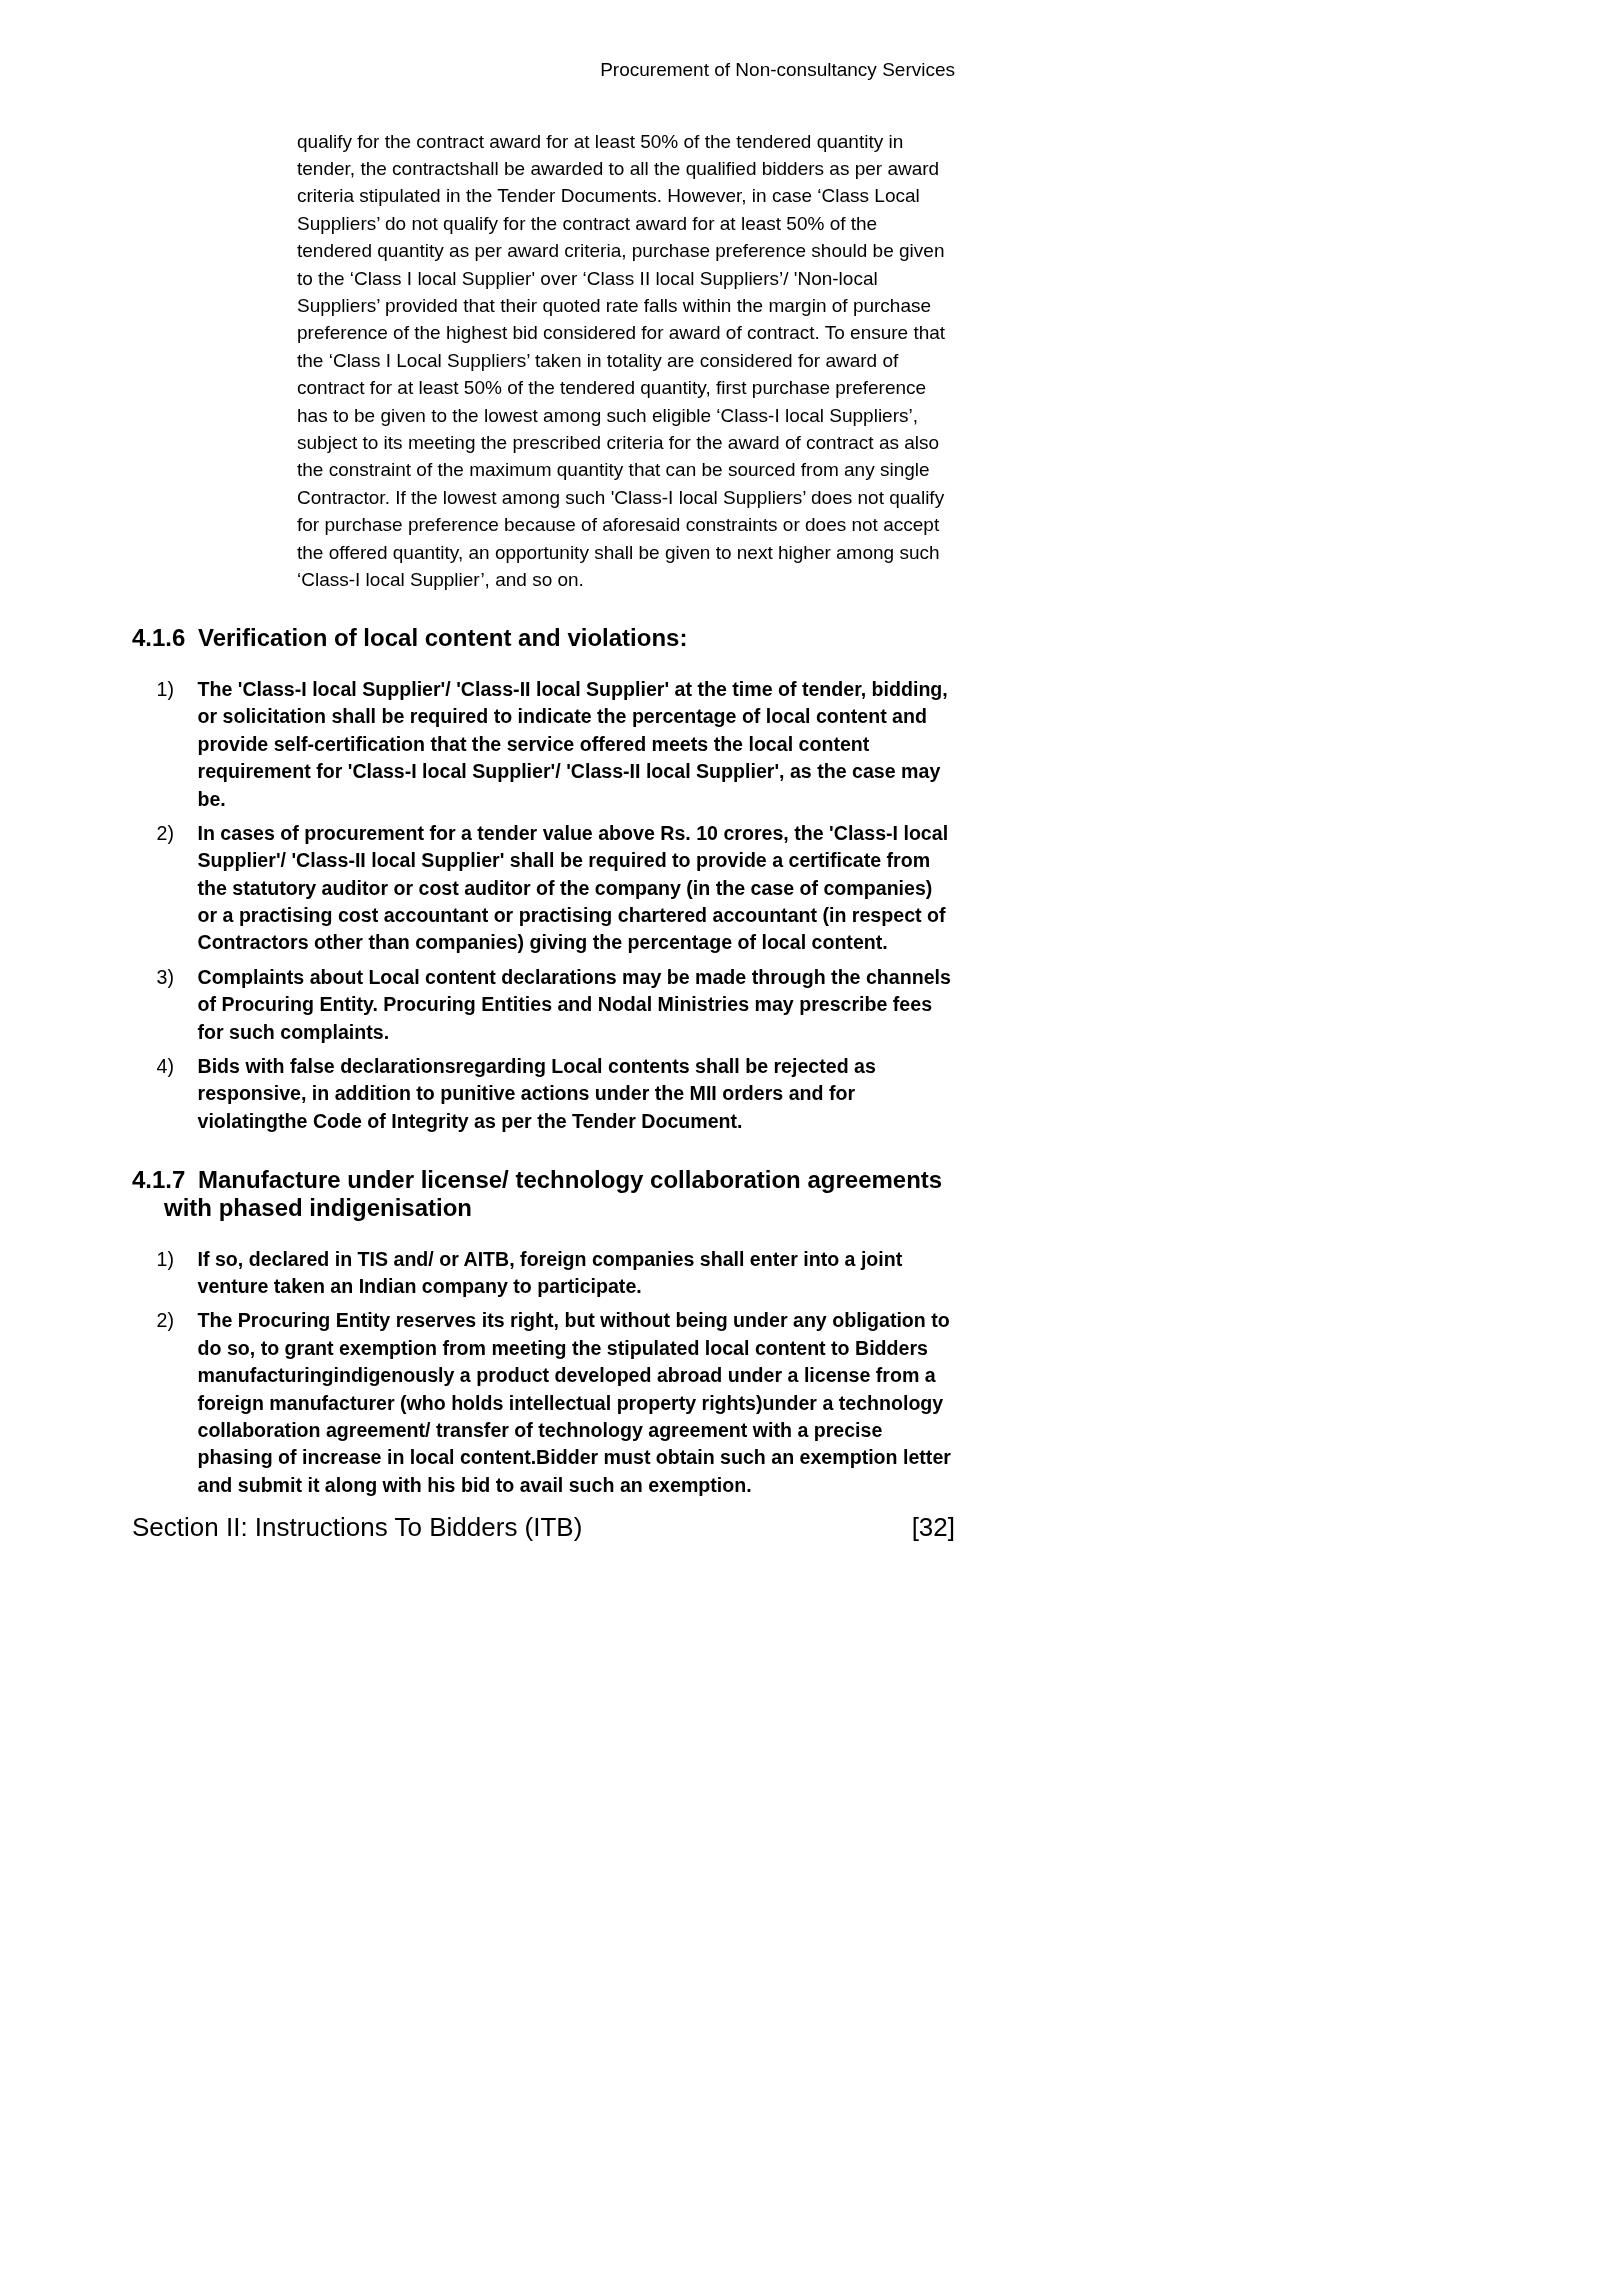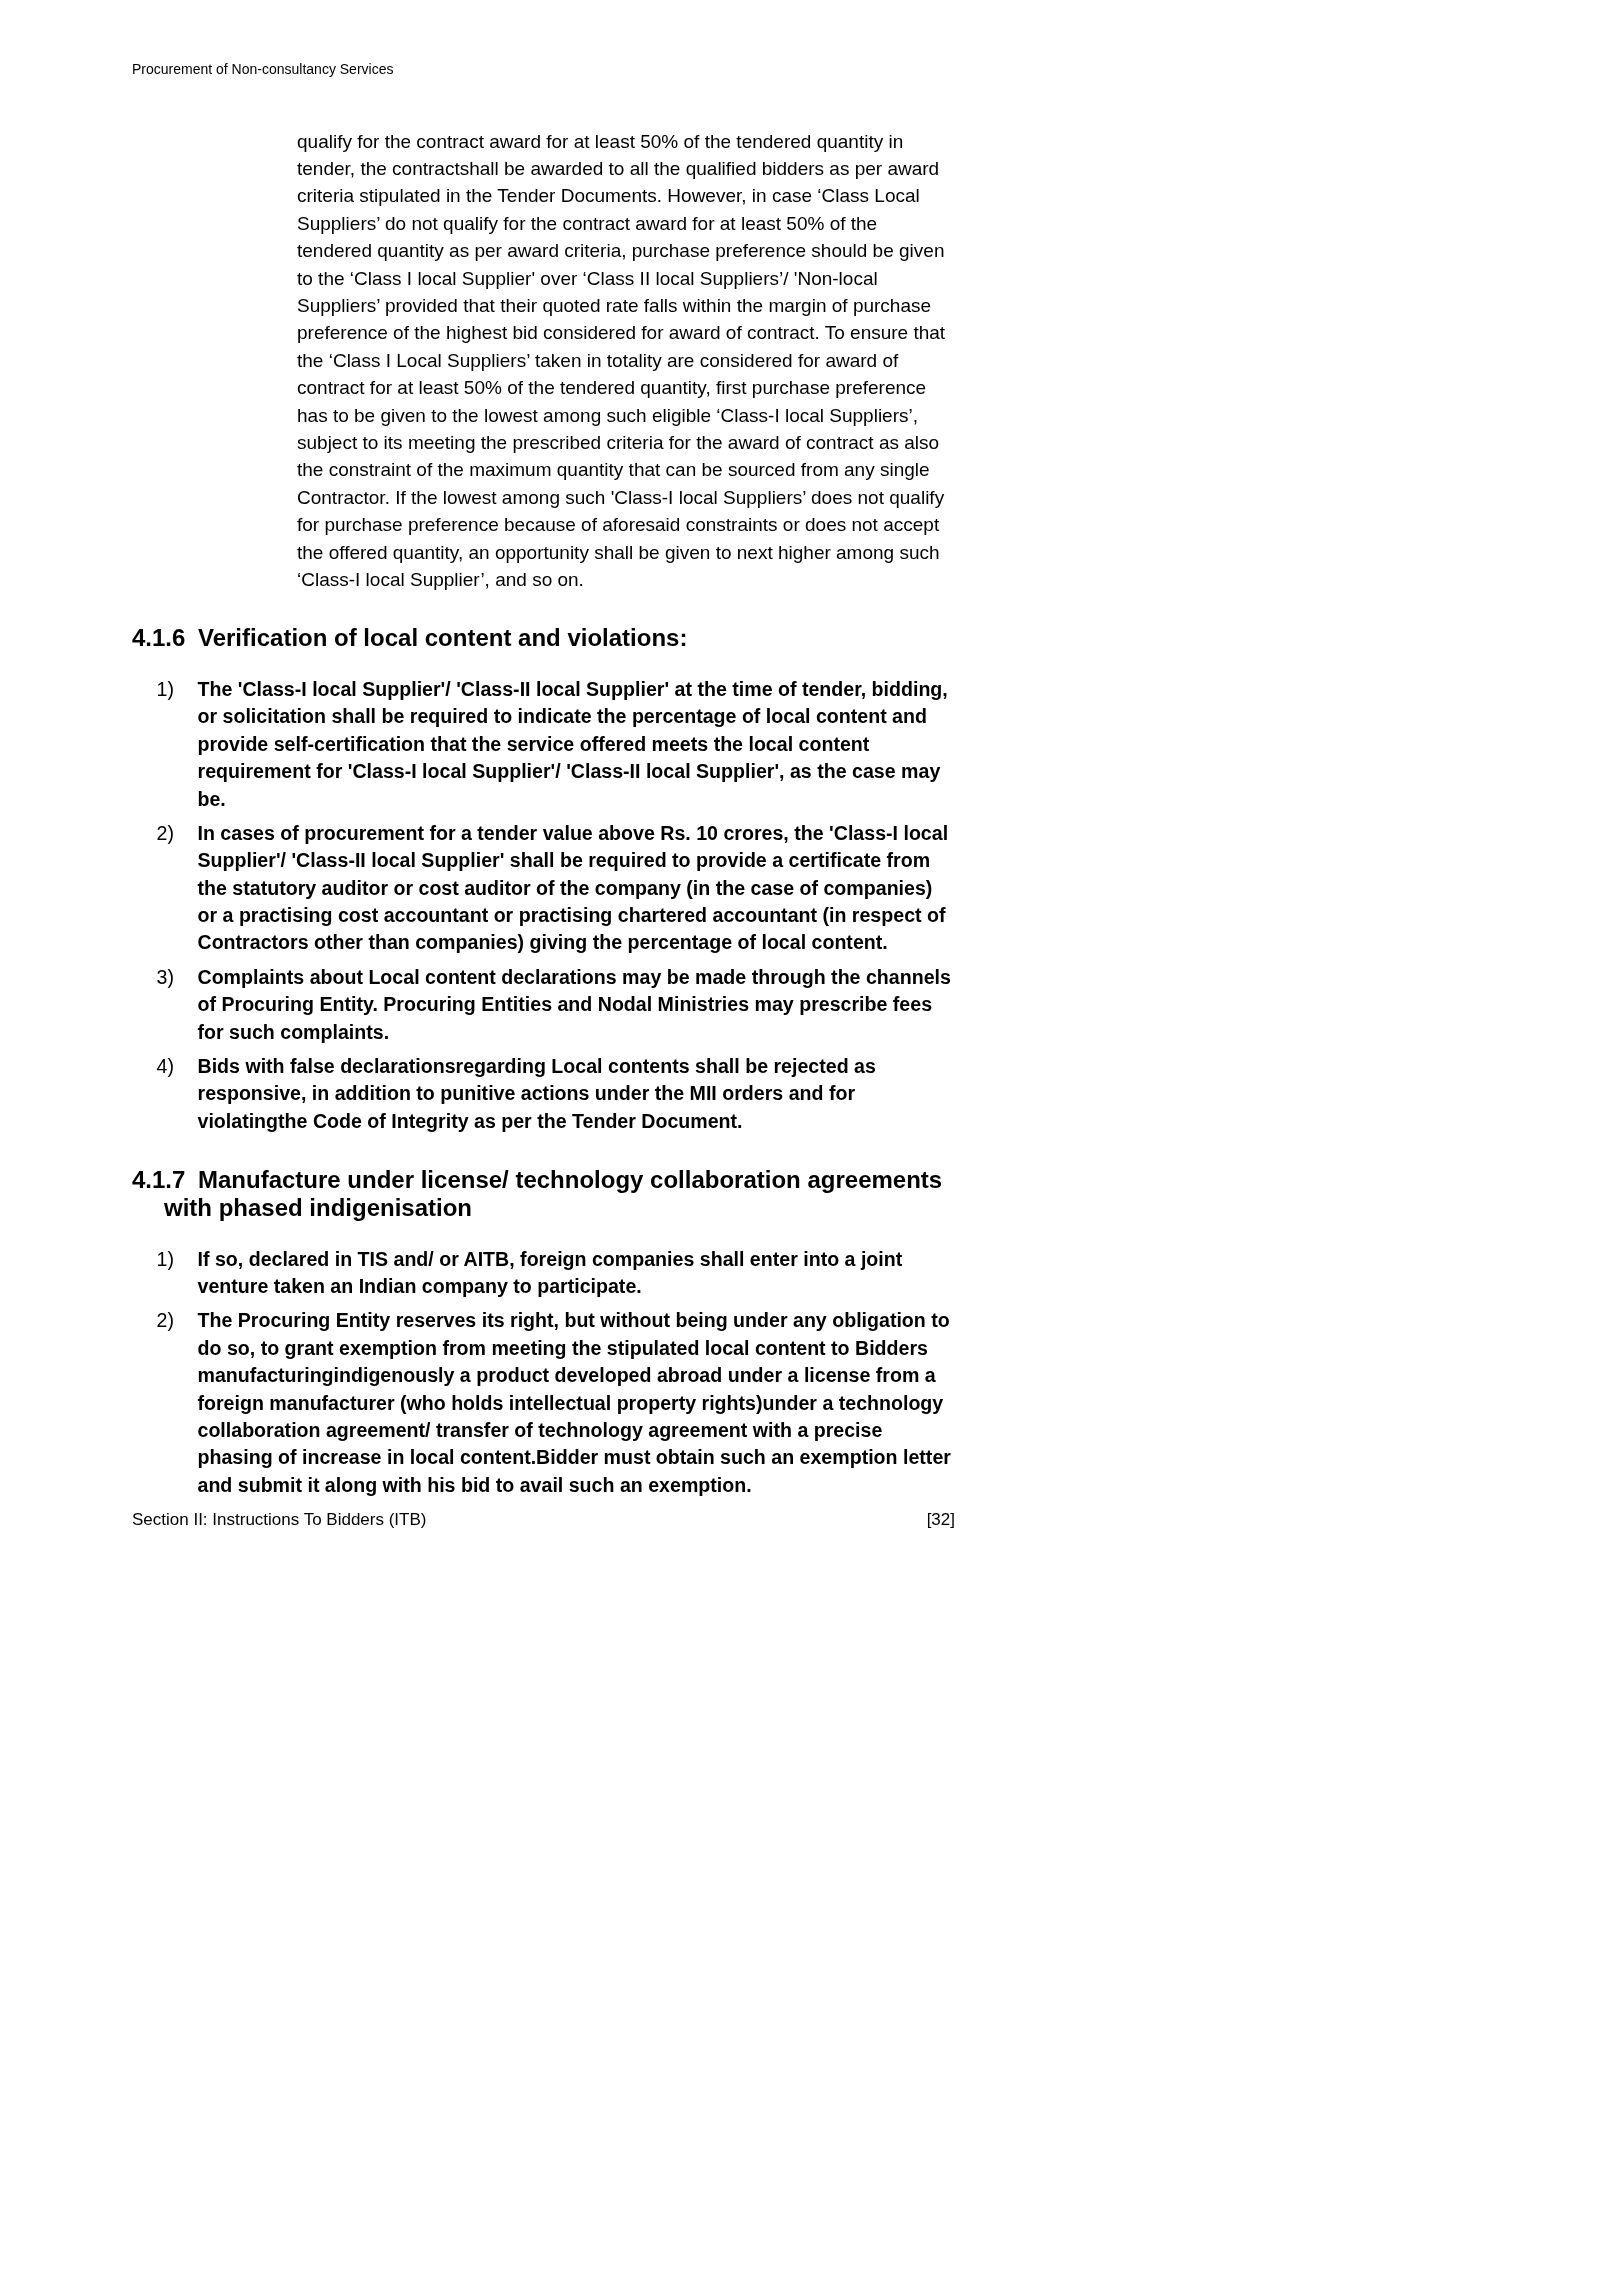--- a/index.html
+++ b/index.html
@@ -21,21 +21,22 @@
     box-sizing: border-box;
     padding: 57px 0 0 132px;
     background: #ffffff;
     overflow: hidden;
   }
   .content {
     width: 823px;
   }
   .doc-header {
     width: 823px;
-    font-size: 14px;
+    text-align: right;
+    font-size: 19px;
     line-height: 25.5px;
   }
   .intro {
     margin: 45px 0 0 165px;
     width: 659px;
     font-size: 19px;
     line-height: 27.4px;
     text-align: left;
   }
   .sec-heading {
@@ -66,24 +67,24 @@
   .item-num {
     width: 41px;
     flex-shrink: 0;
   }
   .item-text {
     width: 758px;
     font-weight: bold;
   }
   .doc-footer {
     width: 823px;
-    margin-top: 8px;
+    margin-top: 16px;
     display: flex;
     justify-content: space-between;
-    font-size: 17px;
+    font-size: 26px;
     line-height: 25.5px;
   }
 </style>
 </head>
 <body>
 
 <div class="page">
   <div class="content">
 
     <header class="doc-header">

